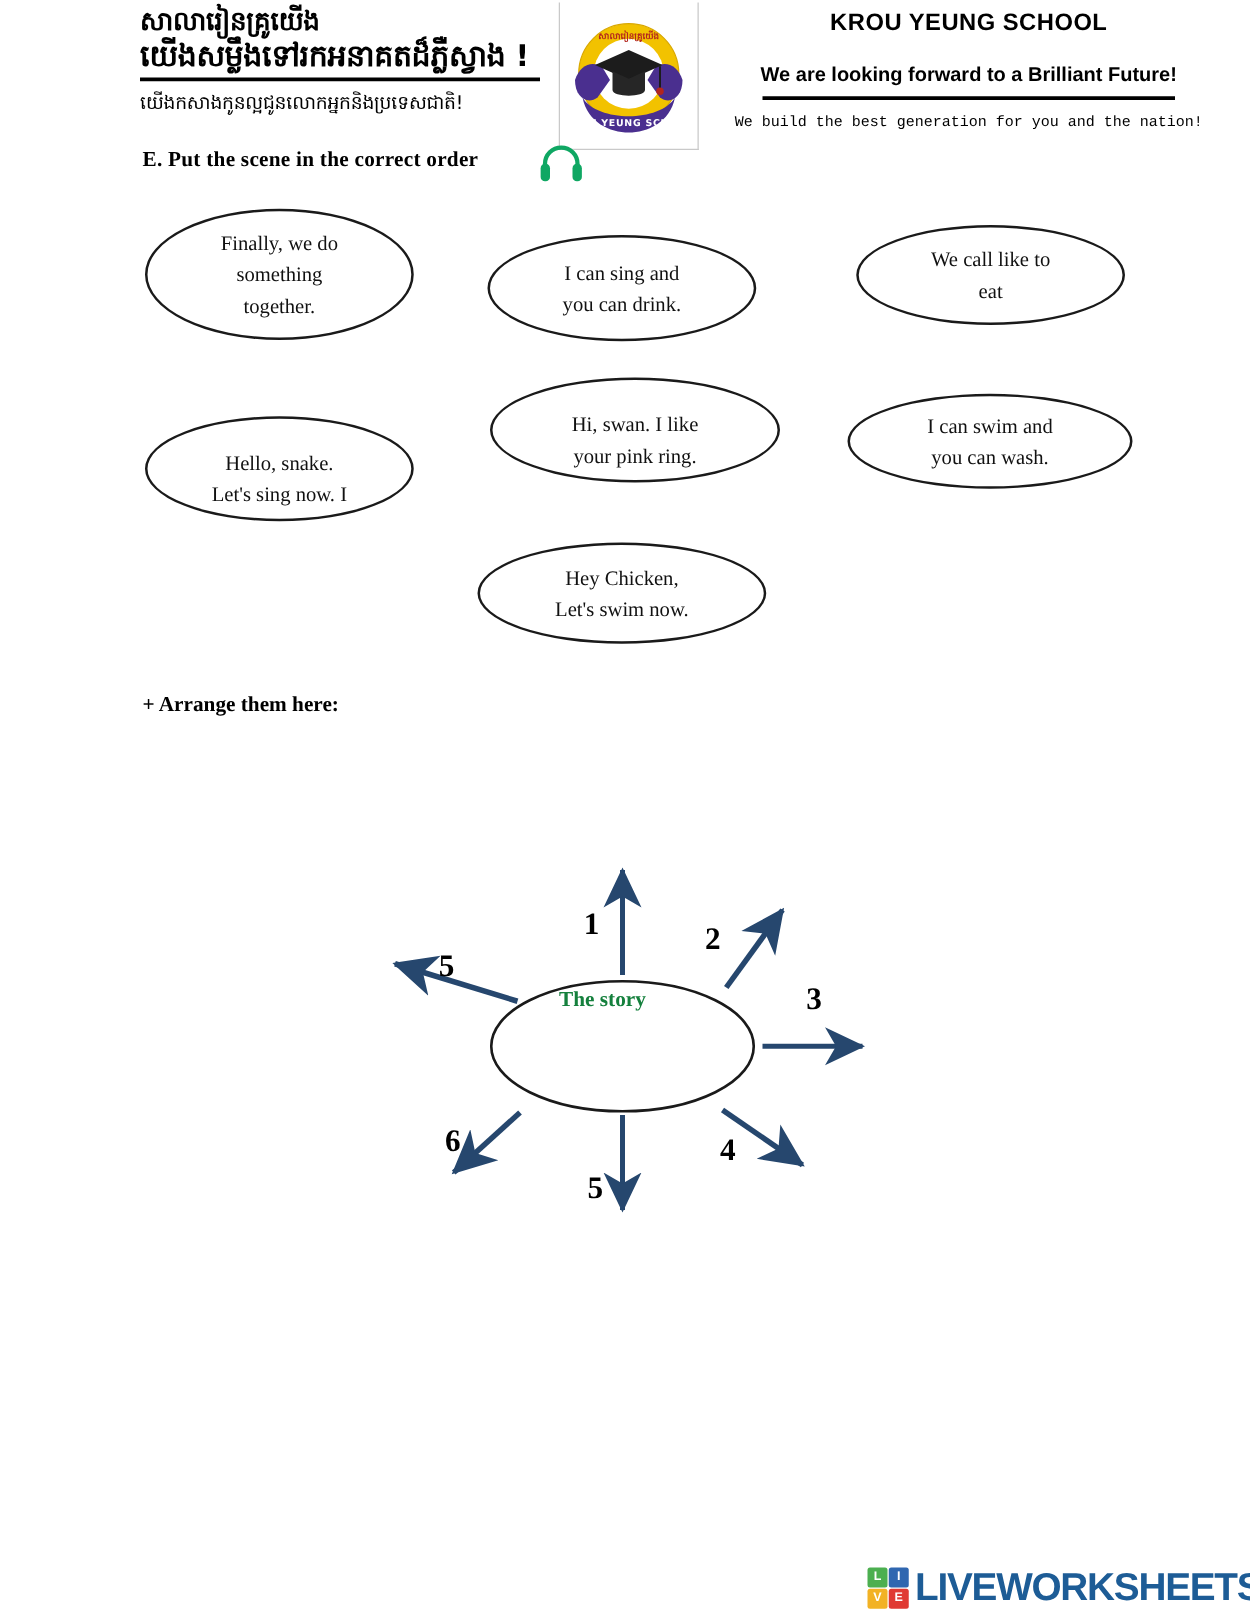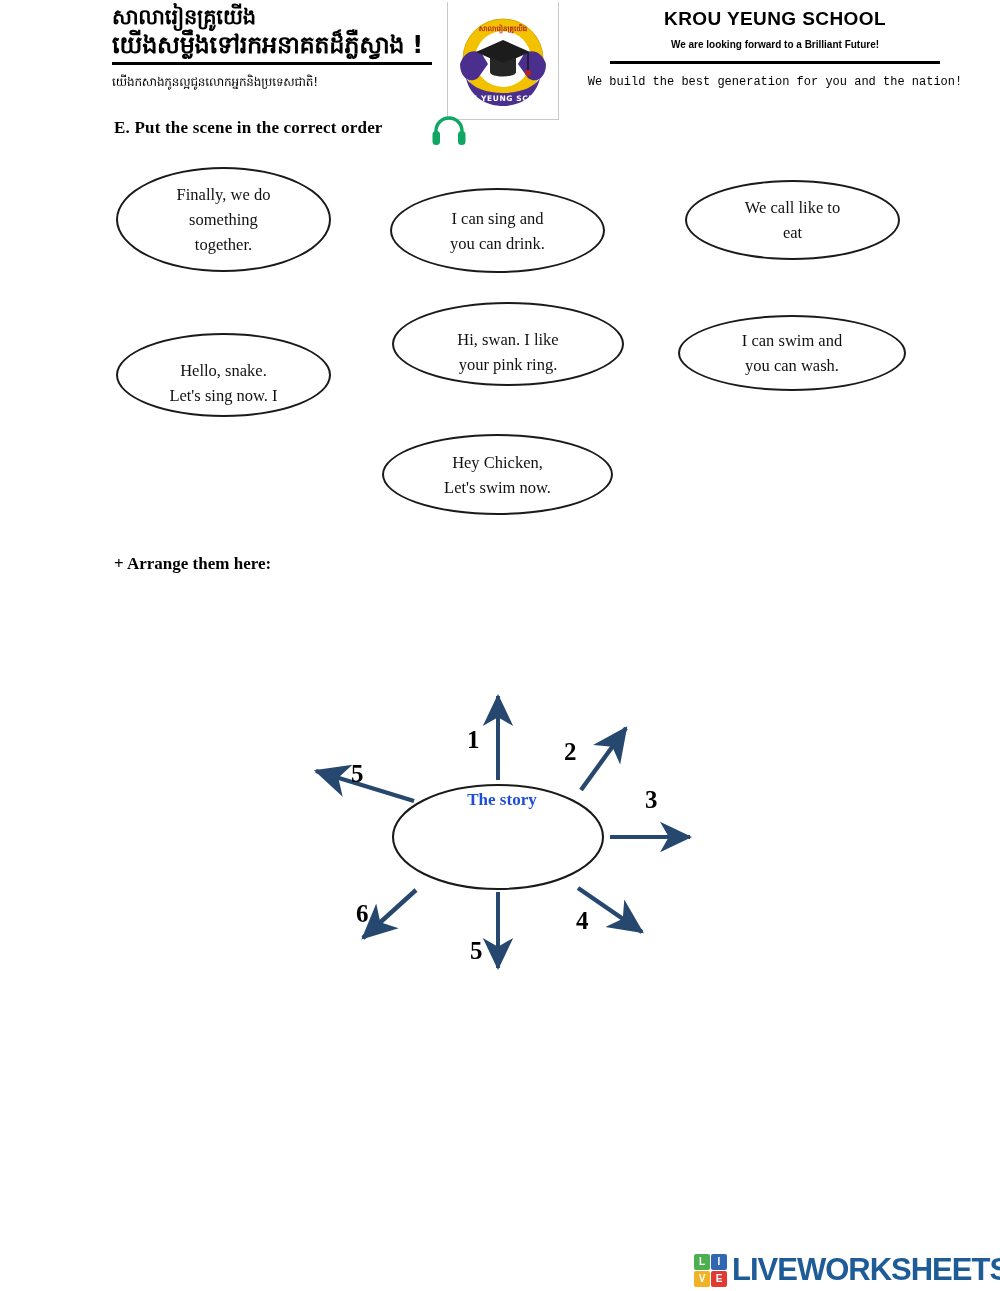--- a/index.html
+++ b/index.html
@@ -46,45 +46,45 @@
   }
   .hdr-rule-left {
     width: 320px;
     height: 3px;
     background: #000;
     margin-top: 3px;
     margin-bottom: 7px;
   }
   .khmer-line3 {
     font-family: "DejaVu Sans", sans-serif;
-    font-size: 12px;
+    font-size: 15px;
     letter-spacing: -0.2px;
     line-height: 20px;
     white-space: nowrap;
   }
 
   .hdr-right {
     position: absolute;
     left: 575px; top: 6px;
     width: 400px;
     text-align: center;
   }
   .school-name {
     font-family: "Liberation Sans", sans-serif;
     font-size: 19px;
     font-weight: bold;
     letter-spacing: 0.4px;
     line-height: 26px;
   }
   .school-motto {
     font-family: "Liberation Sans", sans-serif;
-    font-size: 10px;
+    font-size: 16px;
     font-weight: bold;
     line-height: 22px;
-    margin-top: 2px;
+    margin-top: 18px;
   }
   .hdr-rule-right {
     width: 330px;
     height: 3px;
     background: #000;
     margin: 5px auto 9px auto;
   }
   .school-sub {
     font-family: Liberation Mono, monospace;
     font-size: 12px;
@@ -156,27 +156,27 @@
 
   
   #diagram {
     position: absolute;
     left: 290px; top: 680px;
     width: 430px; height: 320px;
   }
   #diagram svg { display: block; }
   .story-oval-label {
     position: absolute;
-    left: 396px; top: 790px;
+    left: 376px; top: 790px;
     width: 212px;
     text-align: center;
     font-family: "Liberation Serif", "DejaVu Serif", serif;
     font-size: 17px;
     font-weight: bold;
-    color: #1d4ed8;
+    color: #15803d;
   }
   .arrow-num {
     position: absolute;
     font-family: "Liberation Serif", "DejaVu Serif", serif;
     font-size: 25px;
     font-weight: bold;
     color: #000;
   }
 
   

